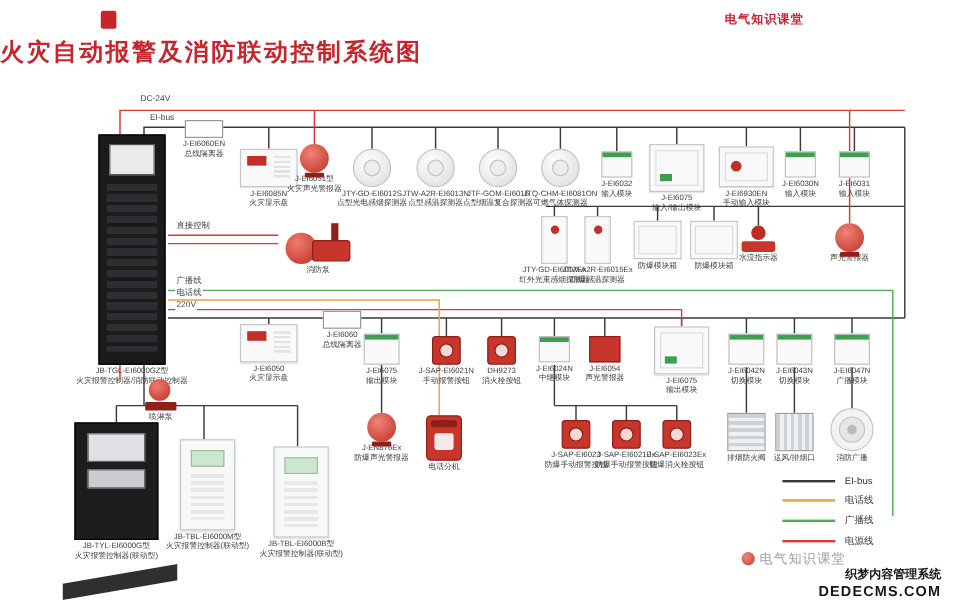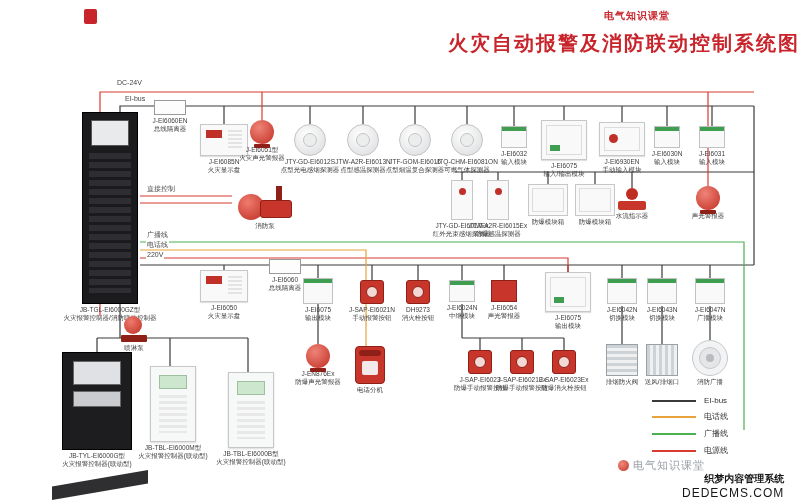--- a/index.html
+++ b/index.html
@@ -1,19 +1,19 @@
 <!DOCTYPE html>
 <html><head>
 <meta charset="utf-8">
 <style>
   html,body{margin:0;padding:0;background:#ffffff;}
   #stage{position:relative;width:800px;height:503px;background:#ffffff;overflow:hidden;
          font-family:"Liberation Sans","DejaVu Sans",sans-serif;}
   #wires{position:absolute;left:0;top:0;width:800px;height:503px;}
-  .title{position:absolute;top:30px;left:0;width:100%;text-align:right;
+  .title{position:absolute;top:30px;left:0;width:100%;text-align:left;
          font-size:20px;font-weight:bold;color:#c8242b;letter-spacing:2px;}
   .corner-logo{position:absolute;left:604px;top:9px;font-size:10px;font-weight:bold;color:#c8242b;letter-spacing:1px;}
   .seal{position:absolute;left:84px;top:9px;width:13px;height:15px;background:#c8242b;border-radius:2px;}
   .wire-label{position:absolute;font-size:7px;color:#444;background:#fff;padding:0 1px;line-height:1.1;}
   .dev{position:absolute;width:62px;margin-left:-31px;display:flex;flex-direction:column;align-items:center;gap:2px;}
   .dev.wide{width:96px;margin-left:-48px;}
   .dev.w78{width:78px;margin-left:-39px;}
   .lbl{font-size:6.5px;line-height:1.3;color:#3c3c3c;text-align:center;}
   .lbl span{display:block;}
   
@@ -85,21 +85,21 @@
   .legend{position:absolute;left:652px;top:396px;display:flex;flex-direction:column;gap:6px;}
   .legend-row{display:flex;align-items:center;gap:8px;}
   .legend-line{width:44px;height:2px;display:inline-block;}
   .legend-label{font-size:8px;color:#333;}
   
   .wm-site{position:absolute;left:618px;top:458px;display:flex;align-items:center;gap:4px;
            font-size:11px;color:#9aa0a6;letter-spacing:1px;}
   .wm-dot{width:11px;height:11px;border-radius:50%;background:radial-gradient(circle at 35% 35%,#f0897d,#c0392b);display:inline-block;}
   .wm-cms{position:absolute;left:682px;top:472px;text-align:right;color:#161616;}
   .wm-cms .l1{display:block;font-size:10px;font-weight:bold;}
-  .wm-cms .l2{display:block;font-size:12px;font-weight:normal;letter-spacing:1px;}
+  .wm-cms .l2{display:block;font-size:12px;font-weight:bold;letter-spacing:1px;}
   .swoosh{position:absolute;left:52px;top:470px;width:96px;height:30px;background:#2f2f31;
           clip-path:polygon(0 100%,0 55%,100% 0,100% 45%);}
 </style>
 </head>
 <body>
 
 <div id="stage">
 
   <svg id="wires" viewBox="0 0 800 503">
     <path fill="none" stroke="#3a3a3a" stroke-width="1.2" d="M120 112 V106 H754 M754 106 V265 M754 172 H455 M462 172 V180 M498 172 V180 M548 172 V184 M595 172 V184 M632 172 V188

